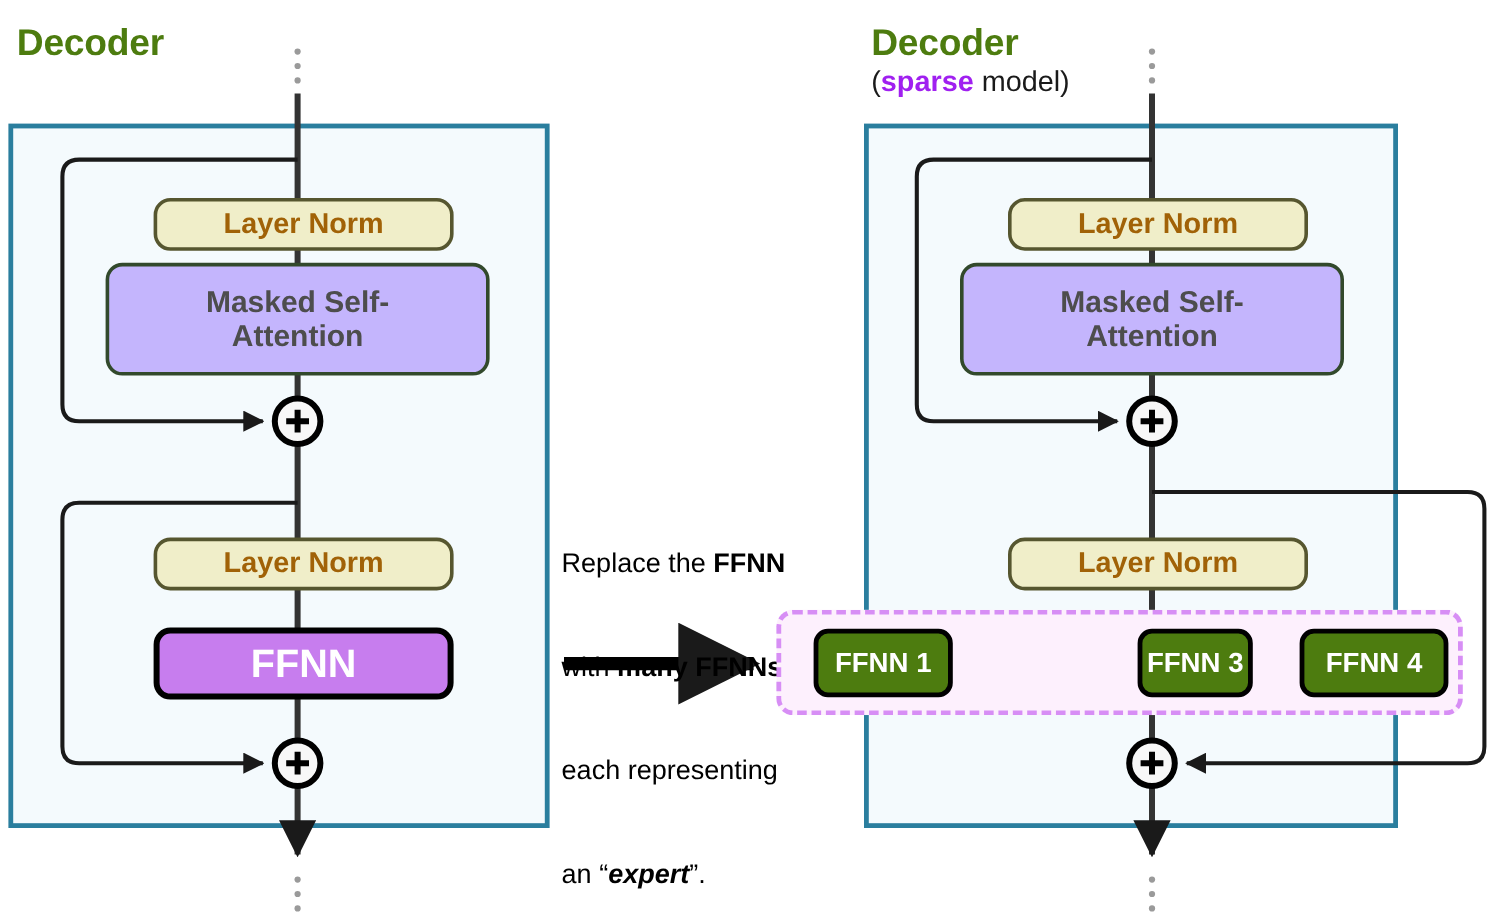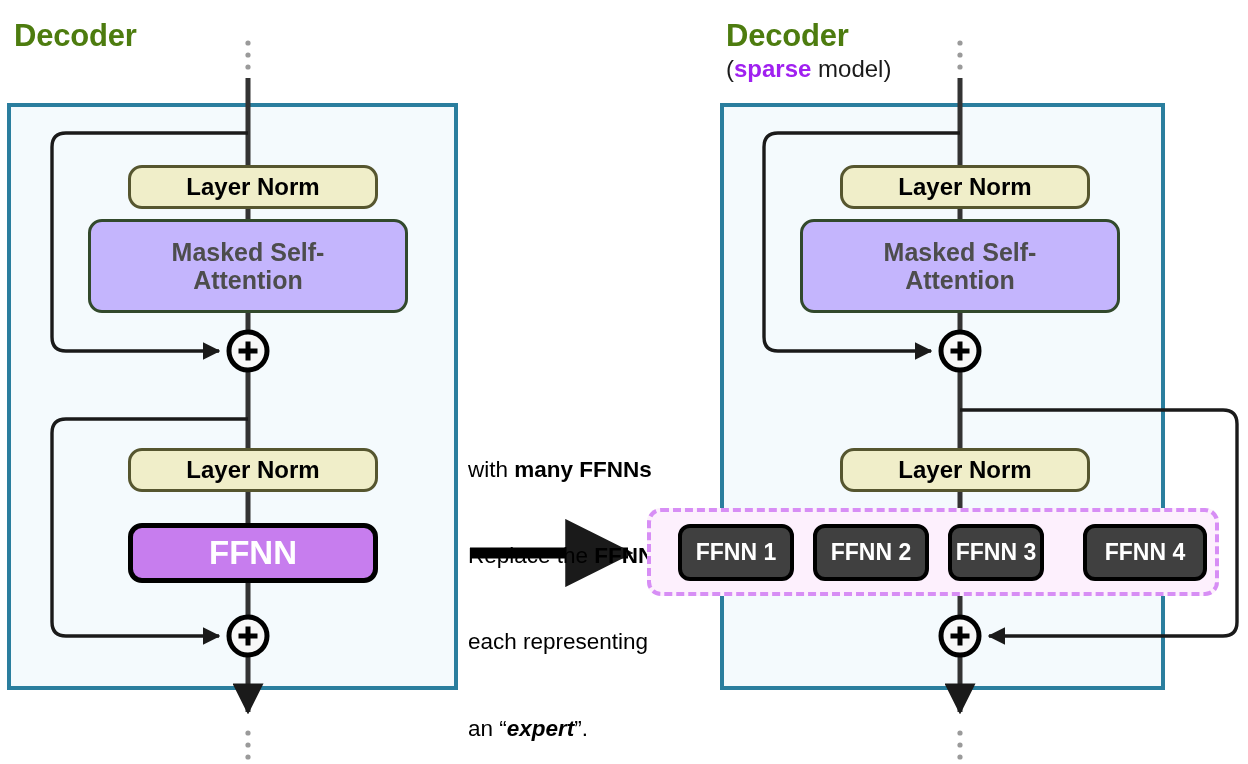--- a/index.html
+++ b/index.html
@@ -23,32 +23,32 @@
   .title-sub .accent{color:#a020f0;font-weight:bold;}
 
   
   .node{
     position:absolute;box-sizing:border-box;
     display:flex;align-items:center;justify-content:center;
     text-align:center;
   }
   .node-ln{
     background:#f0eec9;border:3px solid #56562f;border-radius:14px;
-    color:#000000;font-weight:bold;font-size:24px;
+    color:#a16207;font-weight:bold;font-size:24px;
   }
   .node-attn{
     background:#c4b5fd;border:3px solid #32492c;border-radius:14px;
     color:#4d4d4d;font-weight:bold;font-size:25px;line-height:1.12;
   }
   .node-ffnn{
     background:#c77dee;border:5px solid #000000;border-radius:14px;
     color:#ffffff;font-weight:bold;font-size:33px;
   }
   .node-ffnn-small{
-    background:#404040;border:4px solid #000000;border-radius:12px;
+    background:#4d7c0f;border:4px solid #000000;border-radius:12px;
     color:#ffffff;font-weight:bold;font-size:23px;
   }
   .experts-group{
     position:absolute;box-sizing:border-box;
     background:#fdf0fd;border:4px dashed #d78ef5;border-radius:14px;
   }
 
   
   .caption{
     position:absolute;
@@ -153,22 +153,22 @@
 
   <div class="node node-ln" style="left:128px;top:448px;width:250px;height:44px;">
     <span>Layer Norm</span>
   </div>
 
   <div class="node node-ffnn" style="left:128px;top:523px;width:250px;height:60px;">
     <span>FFNN</span>
   </div>
 
   <div class="caption" style="left:468px;top:398px;width:248px;">
+    <div><span>Replace the </span><b>FFNN</b></div>
     <div><span>with </span><b>many FFNNs</b></div>
-    <div><span>Replace the </span><b>FFNN</b></div>
     <div>each representing</div>
     <div><span>an “</span><i>expert</i><span>”.</span></div>
   </div>
 
   <div class="title-block" style="left:726px;top:20px;">
     <div class="title-main">Decoder</div>
     <div class="title-sub"><span>(</span><span class="accent">sparse</span><span> model)</span></div>
   </div>
 
   <div class="node node-ln" style="left:840px;top:165px;width:250px;height:44px;">
@@ -182,23 +182,20 @@
 
   <div class="node node-ln" style="left:840px;top:448px;width:250px;height:44px;">
     <span>Layer Norm</span>
   </div>
 
   <div class="experts-group" style="left:647px;top:508px;width:572px;height:88px;"></div>
 
   <div class="node node-ffnn-small" style="left:678px;top:524px;width:116px;height:57px;">
     <span>FFNN 1</span>
   </div>
-  <div class="node node-ffnn-small" style="left:813px;top:524px;width:116px;height:57px;">
-    <span>FFNN 2</span>
-  </div>
   <div class="node node-ffnn-small" style="left:948px;top:524px;width:96px;height:57px;">
     <span>FFNN 3</span>
   </div>
   <div class="node node-ffnn-small" style="left:1083px;top:524px;width:124px;height:57px;">
     <span>FFNN 4</span>
   </div>
 
 </div>
 
 </body></html>

